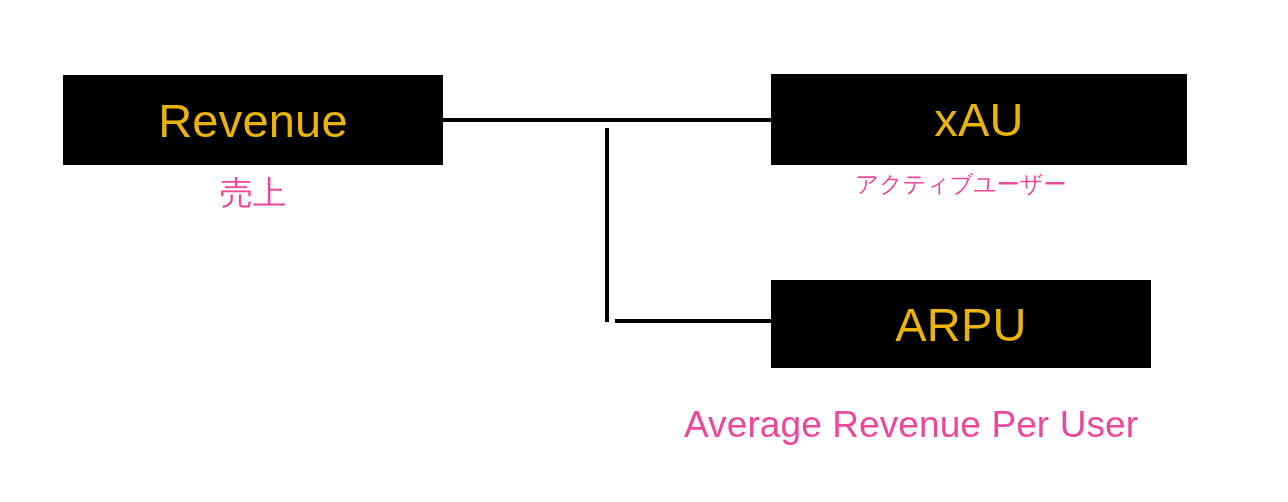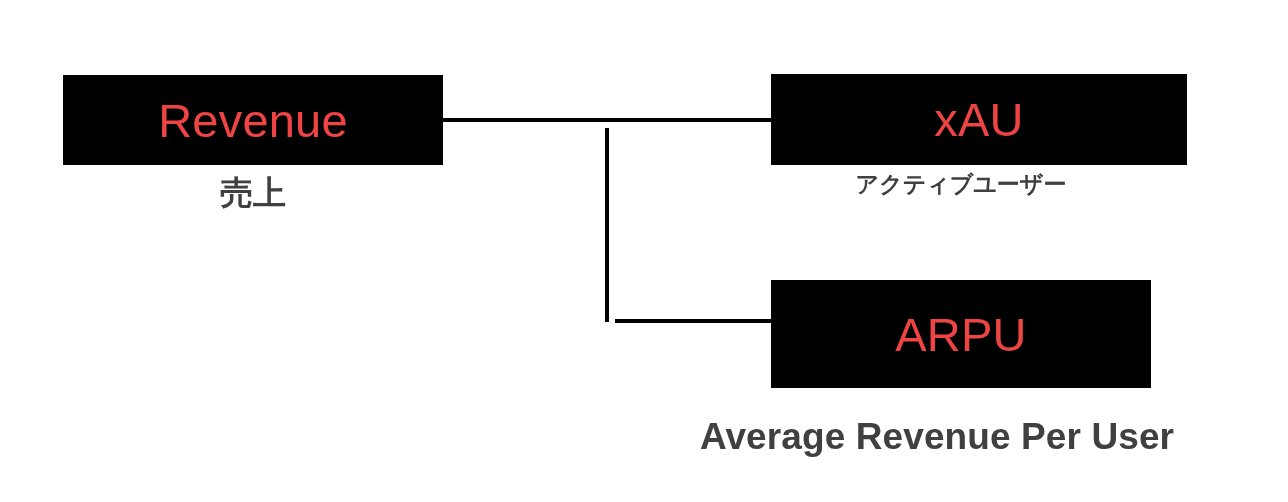--- a/index.html
+++ b/index.html
@@ -28,56 +28,55 @@
     display: flex;
     align-items: center;
     justify-content: center;
     box-sizing: border-box;
   }
   .node-label {
     font-size: 47px;
     font-weight: 400;
     line-height: 1;
     letter-spacing: 0.2px;
-    color: #ef4444;
+    color: #eab308;
     white-space: nowrap;
   }
 
   #box-revenue { left: 63px;  top: 75px;  width: 380px; height: 90px; }
   #box-xau     { left: 771px; top: 74px;  width: 416px; height: 91px; }
-  #box-arpu    { left: 771px; top: 280px; width: 380px; height: 108px; }
+  #box-arpu    { left: 771px; top: 280px; width: 380px; height: 88px; }
 
   
   .caption {
     position: absolute;
-    color: #404040;
+    color: #ec4899;
     white-space: nowrap;
     line-height: 1;
-    font-weight: 700;
+    font-weight: 400;
   }
   #caption-revenue {
     left: 63px;
     top: 176px;
     width: 380px;
     text-align: center;
     font-size: 33px;
   }
   #caption-xau {
     left: 771px;
     top: 173px;
     width: 380px;
     text-align: center;
     font-size: 23px;
   }
   #caption-arpu {
-    left: 700px;
+    left: 684px;
     top: 406px;
     font-size: 37px;
     letter-spacing: 0.1px;
-    margin-top: 12px;
   }
 
   
   .line {
     position: absolute;
     background: #000000;
   }
   
   #line-revenue-xau {
     left: 443px;

